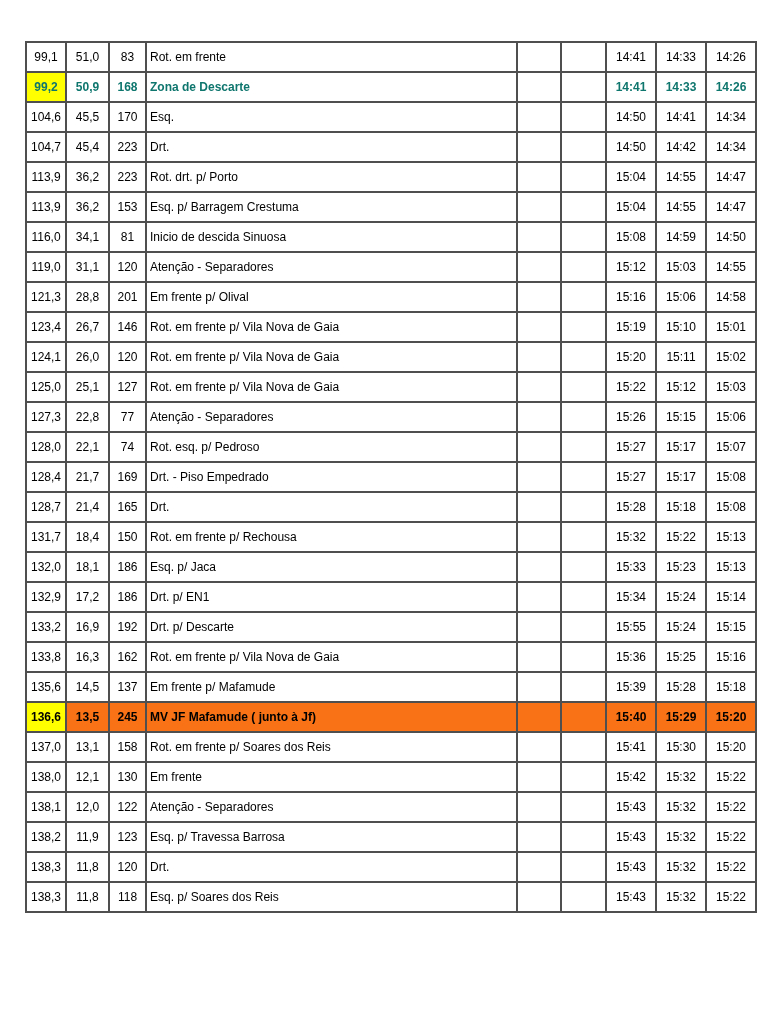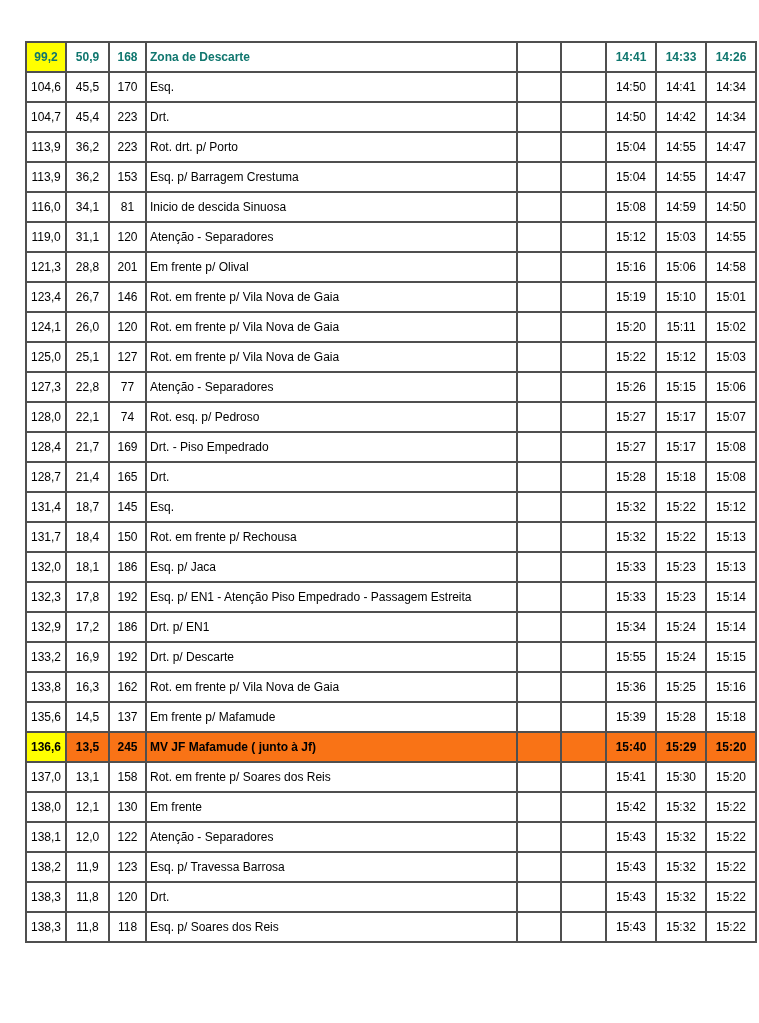--- a/index.html
+++ b/index.html
@@ -57,20 +57,31 @@
         <col style="width: 43px;">
         <col style="width: 37px;">
         <col style="width: 371px;">
         <col style="width: 44px;">
         <col style="width: 45px;">
         <col style="width: 50px;">
         <col style="width: 50px;">
         <col style="width: 50px;">
       </colgroup>
     <tbody>
+        <tr class="normal">
+          <td class="num km">99,1</td>
+          <td class="num">51,0</td>
+          <td class="num">83</td>
+          <td class="desc">Rot. em frente</td>
+          <td class="num"></td>
+          <td class="num"></td>
+          <td class="num">14:41</td>
+          <td class="num">14:33</td>
+          <td class="num">14:26</td>
+        </tr>
         <tr class="discard">
           <td class="num km">99,2</td>
           <td class="num">50,9</td>
           <td class="num">168</td>
           <td class="desc">Zona de Descarte</td>
           <td class="num"></td>
           <td class="num"></td>
           <td class="num">14:41</td>
           <td class="num">14:33</td>
           <td class="num">14:26</td>
@@ -223,62 +234,40 @@
           <td class="num">21,4</td>
           <td class="num">165</td>
           <td class="desc">Drt.</td>
           <td class="num"></td>
           <td class="num"></td>
           <td class="num">15:28</td>
           <td class="num">15:18</td>
           <td class="num">15:08</td>
         </tr>
         <tr class="normal">
-          <td class="num km">131,4</td>
-          <td class="num">18,7</td>
-          <td class="num">145</td>
-          <td class="desc">Esq.</td>
-          <td class="num"></td>
-          <td class="num"></td>
-          <td class="num">15:32</td>
-          <td class="num">15:22</td>
-          <td class="num">15:12</td>
-        </tr>
-        <tr class="normal">
           <td class="num km">131,7</td>
           <td class="num">18,4</td>
           <td class="num">150</td>
           <td class="desc">Rot. em frente p/ Rechousa</td>
           <td class="num"></td>
           <td class="num"></td>
           <td class="num">15:32</td>
           <td class="num">15:22</td>
           <td class="num">15:13</td>
         </tr>
         <tr class="normal">
           <td class="num km">132,0</td>
           <td class="num">18,1</td>
           <td class="num">186</td>
           <td class="desc">Esq. p/ Jaca</td>
           <td class="num"></td>
           <td class="num"></td>
           <td class="num">15:33</td>
           <td class="num">15:23</td>
           <td class="num">15:13</td>
-        </tr>
-        <tr class="normal">
-          <td class="num km">132,3</td>
-          <td class="num">17,8</td>
-          <td class="num">192</td>
-          <td class="desc">Esq. p/ EN1 - Atenção Piso Empedrado - Passagem Estreita</td>
-          <td class="num"></td>
-          <td class="num"></td>
-          <td class="num">15:33</td>
-          <td class="num">15:23</td>
-          <td class="num">15:14</td>
         </tr>
         <tr class="normal">
           <td class="num km">132,9</td>
           <td class="num">17,2</td>
           <td class="num">186</td>
           <td class="desc">Drt. p/ EN1</td>
           <td class="num"></td>
           <td class="num"></td>
           <td class="num">15:34</td>
           <td class="num">15:24</td>

